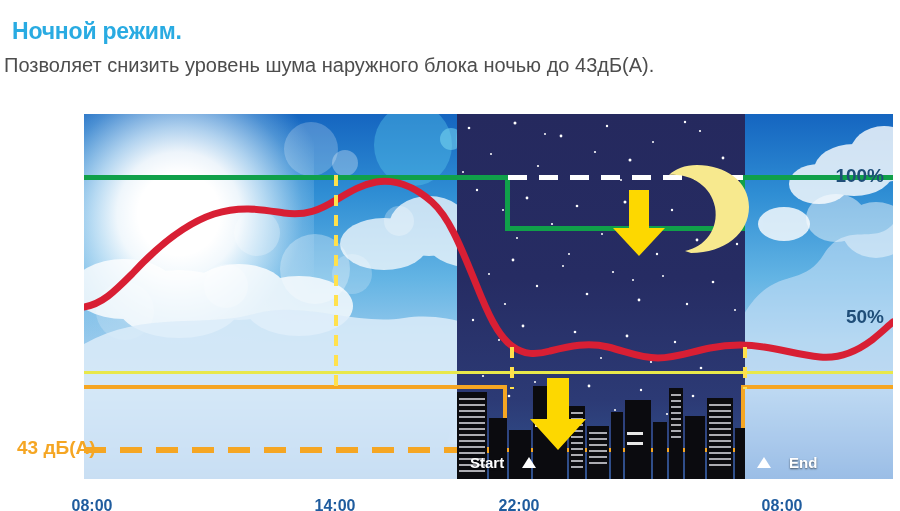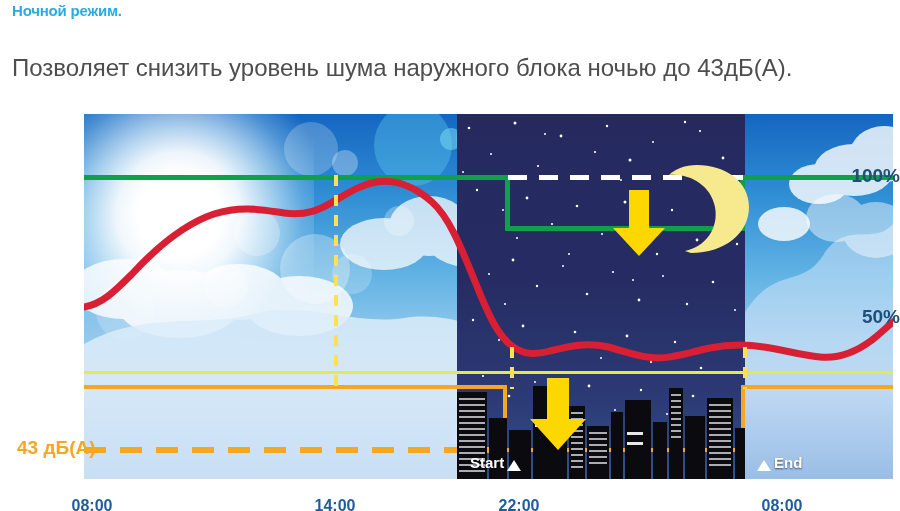--- a/index.html
+++ b/index.html
@@ -7,32 +7,31 @@
     width:900px;height:511px;
     background:#ffffff;
     font-family:"Liberation Sans", sans-serif;
     overflow:hidden;
     position:relative;
   }
   #root{position:relative;width:900px;height:511px;}
 
   
   .title{
-    position:absolute;left:12px;top:2px;
-    font-size:15px;font-weight:bold;
+    position:absolute;left:12px;top:18px;
+    font-size:23px;font-weight:bold;
     color:#29abe2;
     letter-spacing:-0.2px;
     white-space:nowrap;
   }
   .subtitle{
     position:absolute;left:4px;top:54px;
-    font-size:24px;
+    font-size:20px;
     color:#4d4d4d;
     white-space:nowrap;
-    margin-left:8px;
   }
 
   
   .chart{
     position:absolute;left:84px;top:114px;
     width:809px;height:365px;
     overflow:hidden;
   }
 
   
@@ -108,33 +107,33 @@
   
   .arrow{position:absolute;}
 
   .moon{position:absolute;}
 
   
   .marker{
     position:absolute;
     color:#ffffff;font-size:15px;font-weight:bold;
     white-space:nowrap;
-    display:flex;align-items:flex-end;gap:3px;
+    display:flex;align-items:center;gap:18px;
     text-shadow:0 1px 2px rgba(0,0,0,.6);
   }
   .tri{
     width:0;height:0;
     border-left:7px solid transparent;
     border-right:7px solid transparent;
     border-bottom:11px solid #ffffff;
   }
 
   
   .ylab{
-    position:absolute;right:0;
+    position:absolute;right:16px;
     color:#1f4e79;font-size:19px;font-weight:bold;
     text-align:right;white-space:nowrap;
   }
   .ylab-db{color:#f5a623;padding-left:17px;}
   .xlab{
     position:absolute;top:485px;
     color:#1f5c9e;font-size:16px;font-weight:bold;
     white-space:nowrap;transform:translateX(-50%);margin-top:12px;
   }
 </style>

